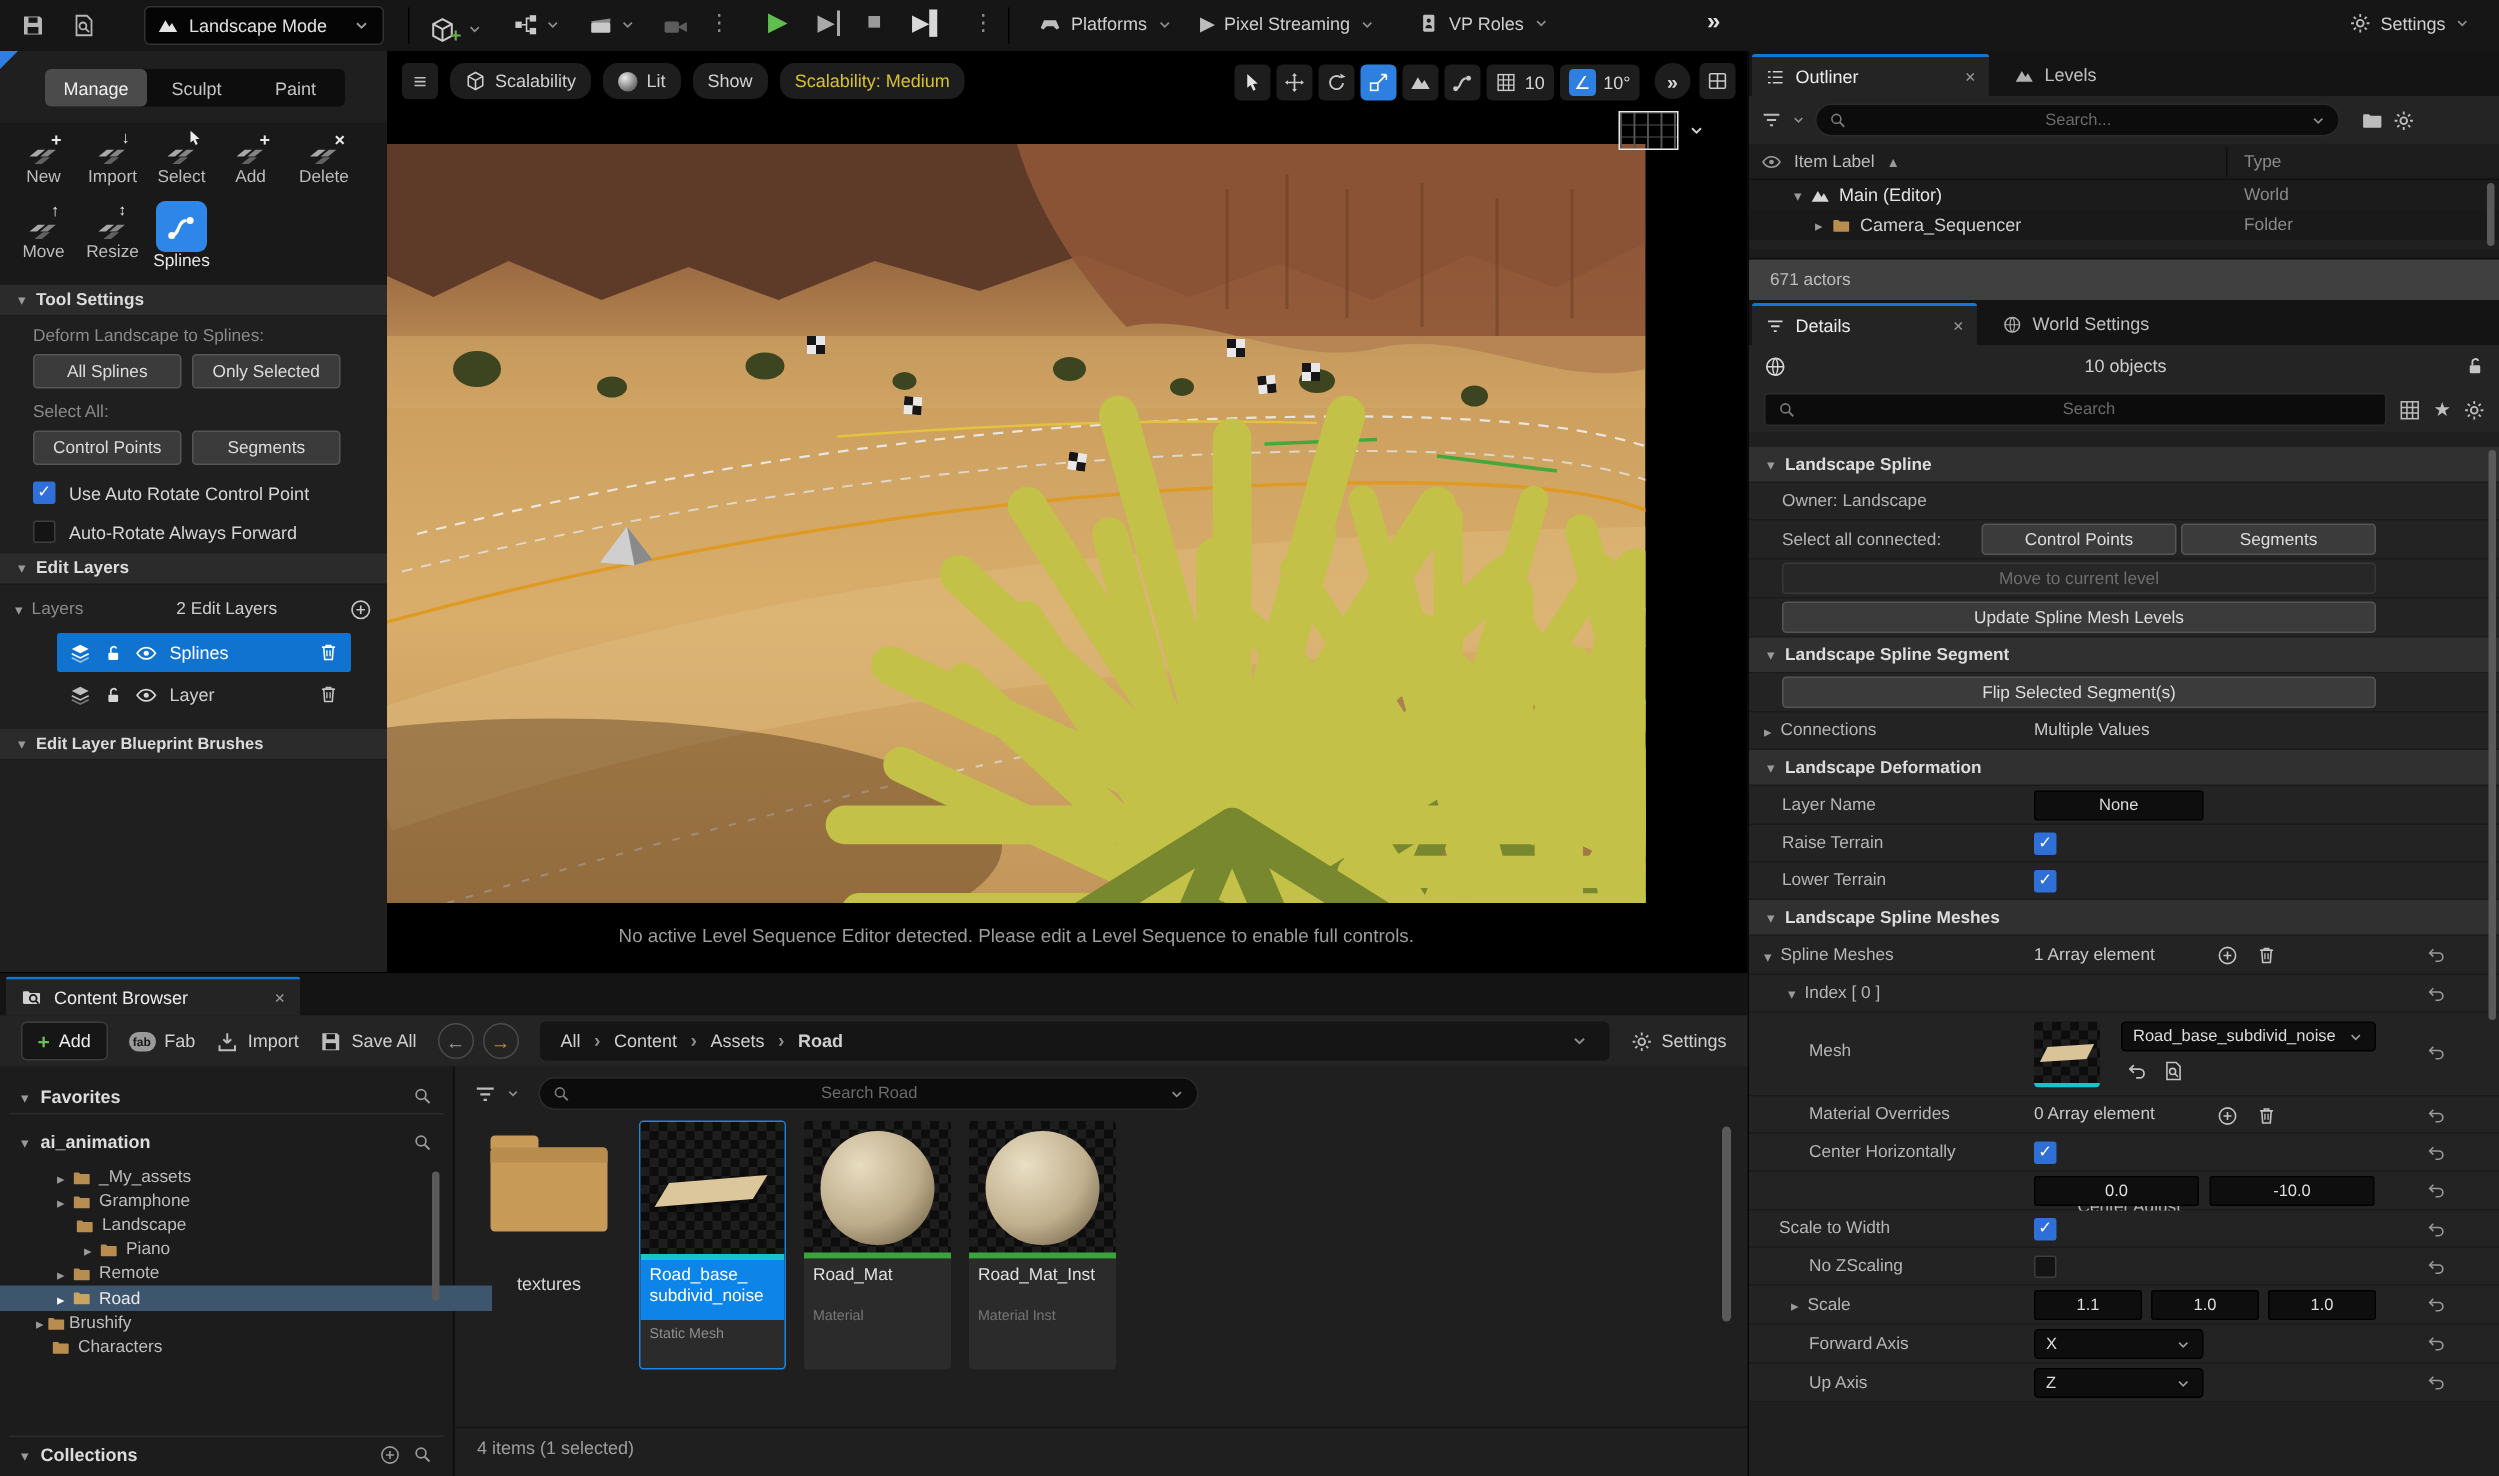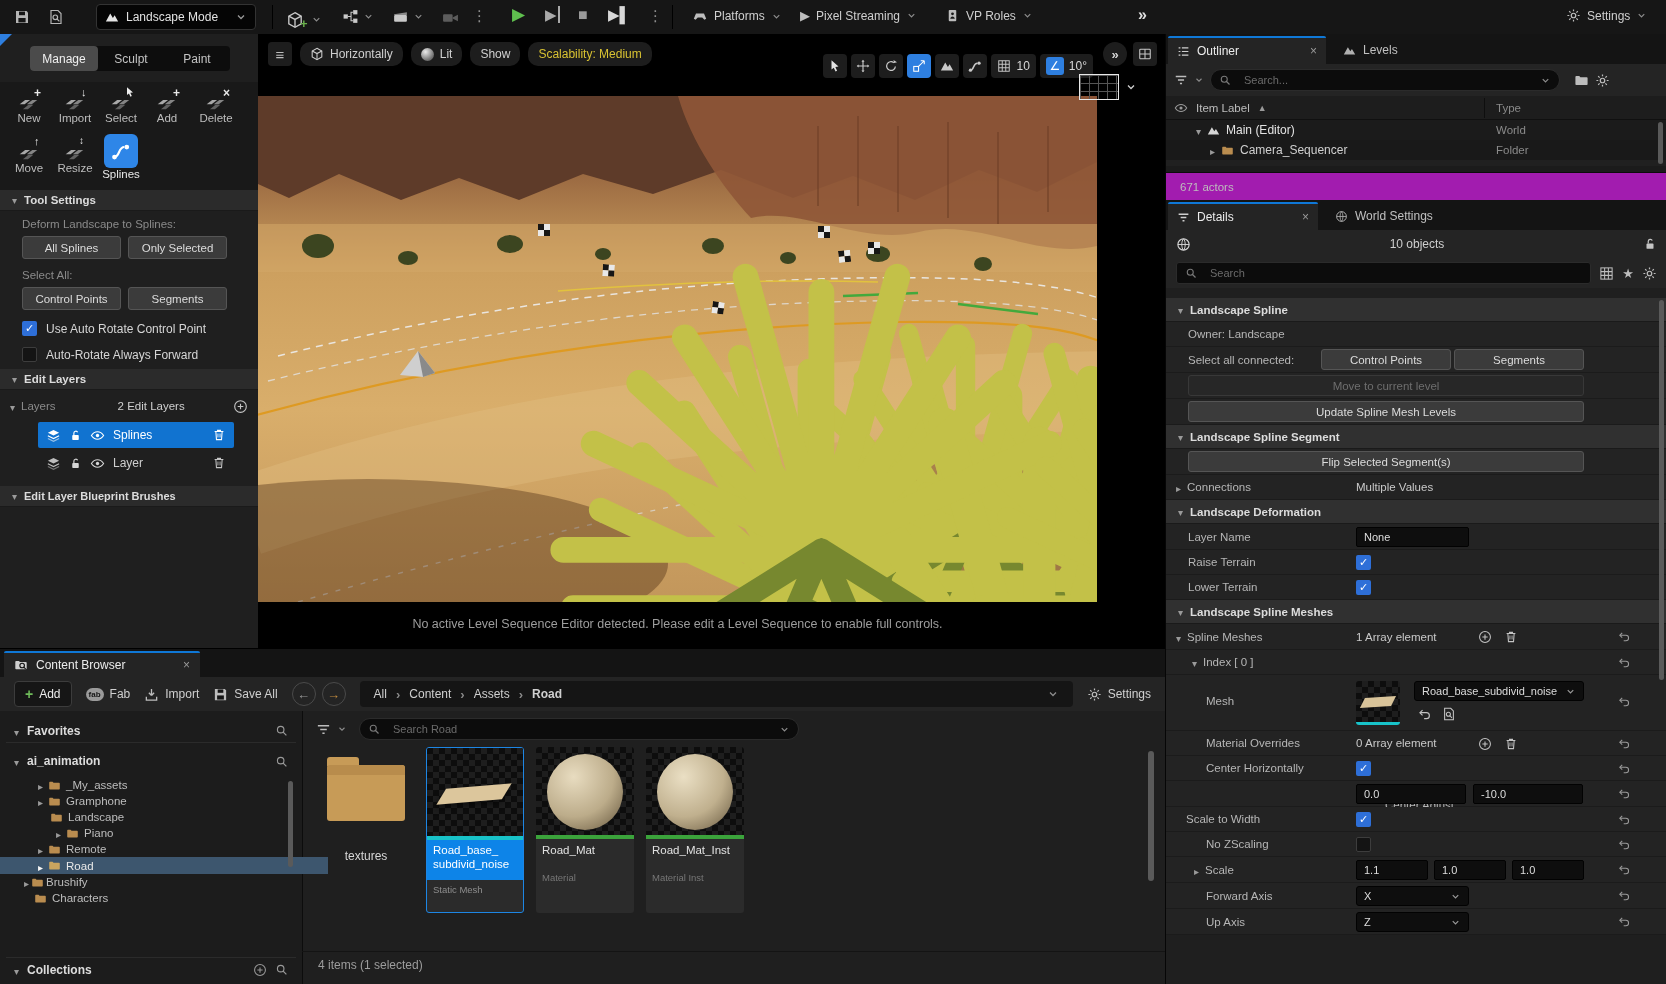--- a/index.html
+++ b/index.html
@@ -12,21 +12,21 @@
   svg.ic{display:inline-block;vertical-align:middle;}
   .lbl{font-size:11.5px;color:#bdbdbd;white-space:nowrap;}
   .dim{color:#8a8a8a;}
   .wht{color:#e8e8e8;}
   .btn{background:#3b3b3b;border:1px solid #555;border-radius:3px;color:#dcdcdc;
        font-size:11.5px;display:flex;align-items:center;justify-content:center;
        white-space:nowrap;overflow:hidden;box-sizing:border-box;}
   .btn.dis{background:#272727;border-color:#383838;color:#6e6e6e;}
   .fld{background:#0e0e0e;border:1px solid #020202;border-radius:2px;color:#dedede;
        font-size:11px;box-sizing:border-box;display:flex;align-items:center;padding:0 7px;white-space:nowrap;}
-  input.fld{outline:none;}
+  input.fld{outline:none;text-align:center;}
   input.fld::placeholder{color:#6b6b6b;}
   .dd{background:#0e0e0e;border:1px solid #020202;border-radius:3px;color:#dcdcdc;
       font-size:11px;box-sizing:border-box;display:flex;align-items:center;
       justify-content:space-between;padding:0 7px;}
   .cb{width:15px;height:15px;border-radius:2px;box-sizing:border-box;flex:none;}
   .cb.on{background:#2e6fd8;}
   .cb.on::after{content:"\2713";display:block;text-align:center;color:#fff;font-size:11px;line-height:15px;font-weight:bold;}
   .cb.off{background:#141414;border:1px solid #3d3d3d;}
   .tri-d::before{content:"\25BE";font-size:10px;color:#9a9a9a;}
   .tri-r::before{content:"\25B8";font-size:10px;color:#9a9a9a;}
@@ -513,34 +513,34 @@
   </svg>
 
   <div class="a r" style="left:10px;top:8px;gap:8px;">
     <div class="vt-ic">
         <span class="glyph" style="font-size:15px;">≡</span>
       </div>
     <div class="pill">
       <svg class="ic" style="color:#cfcfcf" width="14" height="14">
           <use href="#i-cube"></use>
         </svg>
-      <span>Horizontally</span>
+      <span>Scalability</span>
     </div>
     <div class="pill">
       <span style="width:13px;height:13px;border-radius:50%;background:radial-gradient(circle at 35% 30%,#eaeaea,#6e6e6e 70%);display:inline-block;"></span>
       <span>Lit</span>
     </div>
     <div class="pill">
         <span>Show</span>
       </div>
     <div class="pill" style="color:#d8c232;">
         <span>Scalability: Medium</span>
       </div>
   </div>
-  <div class="a r" style="right:72px;top:20px;gap:4px;padding-left:18px;">
+  <div class="a r" style="right:72px;top:9px;gap:4px;padding-left:18px;">
     <div class="vt-ic">
         <svg class="ic" style="color:#e2e2e2" width="14" height="14">
           <use href="#i-cursor"></use>
         </svg>
       </div>
     <div class="vt-ic">
         <svg class="ic" style="color:#c9c9c9" width="14" height="14">
           <use href="#i-move"></use>
         </svg>
       </div>
@@ -657,21 +657,21 @@
     <div class="a r" style="left:0;top:106px;width:501px;height:20px;background:#191919;padding:0 8px;box-sizing:border-box;gap:6px;">
       <span class="tri-r" style="margin-left:36px;"></span>
       <svg class="ic" style="color:#b98c4f" width="13" height="13">
           <use href="#i-folder"></use>
         </svg>
       <span style="font-size:12px;color:#cfcfcf">Camera_Sequencer</span>
       <span class="lbl dim" style="position:absolute;left:330px;">Folder</span>
       </div>
     <div class="a" style="left:0;top:126px;width:501px;height:6px;background:#202020;overflow:hidden;"></div>
     <div class="a scroll" style="left:492px;top:88px;width:5px;height:42px;"></div>
-    <div class="a r" style="left:0;top:138px;width:501px;height:28px;background:#a21caf;border-top:1px solid #0c0c0c;padding:0 14px;box-sizing:border-box;">
+    <div class="a r" style="left:0;top:138px;width:501px;height:28px;background:#404040;border-top:1px solid #0c0c0c;padding:0 14px;box-sizing:border-box;">
       <span class="lbl">671 actors</span>
       </div>
   </div>
 
   <div class="a" style="left:0;top:166px;width:501px;height:784px;background:#1f1f1f;">
     <div class="a" style="left:0;top:0;width:501px;height:30px;background:#141414;">
       <div class="a r tabact" style="left:2px;top:2px;width:150px;height:28px;gap:7px;padding:0 9px;box-sizing:border-box;">
         <svg class="ic" style="color:#cfcfcf" width="13" height="13">
             <use href="#i-filter"></use>
           </svg>

